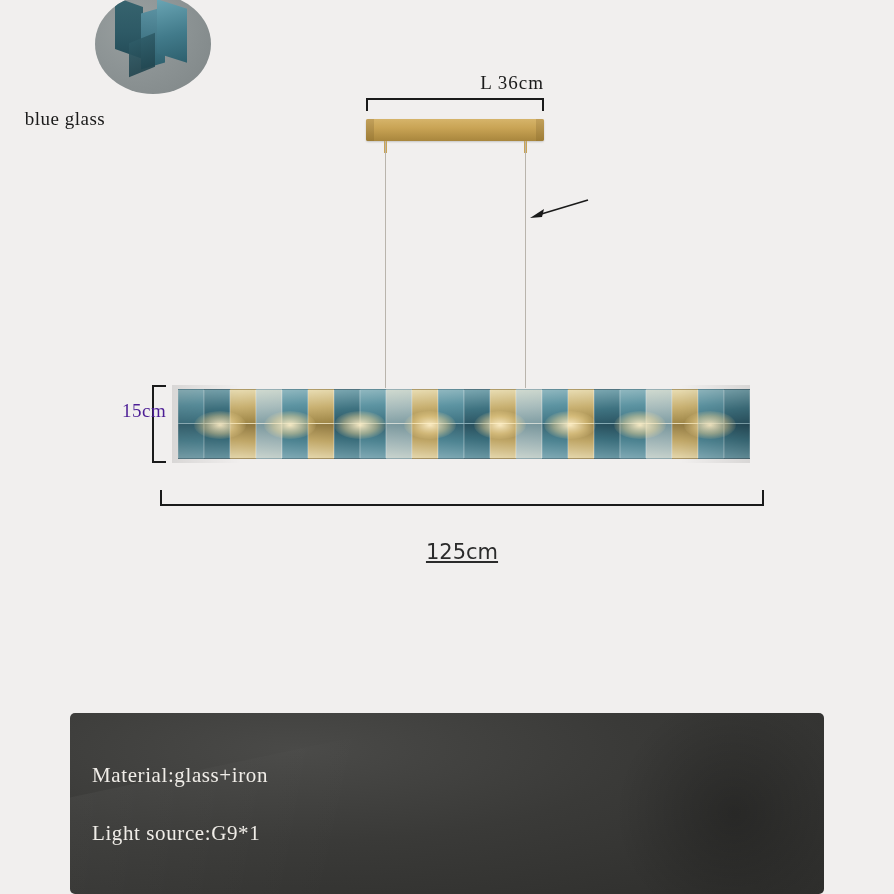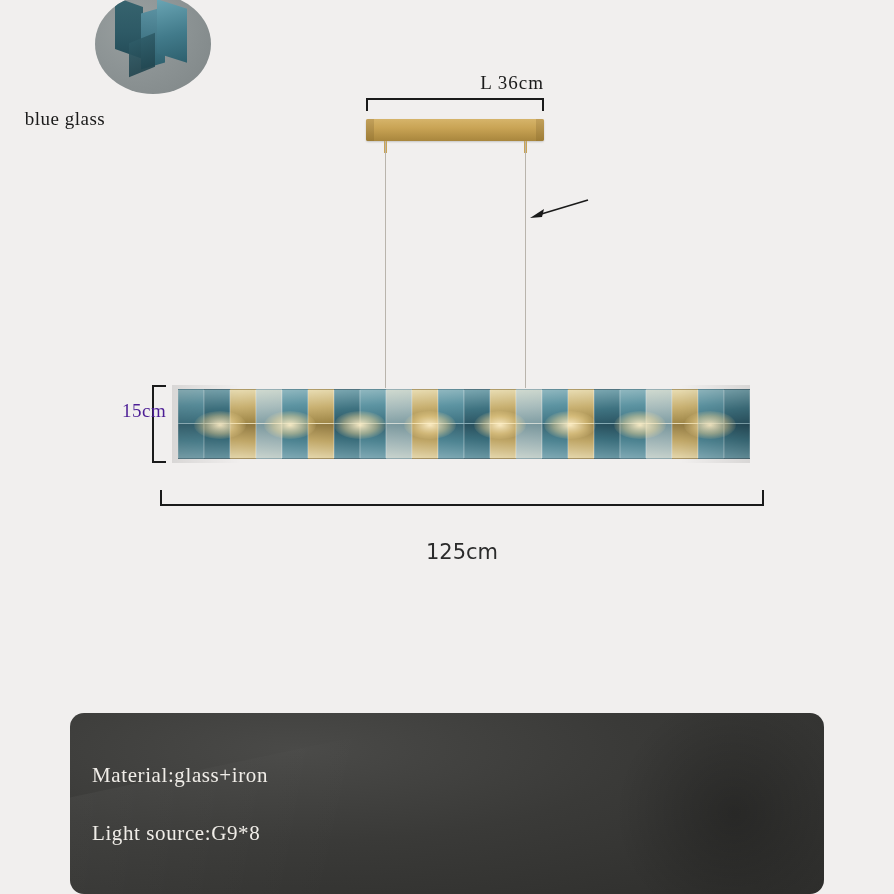--- a/index.html
+++ b/index.html
@@ -318,32 +318,33 @@
   #dim-bottom .tick-r { left: 602px; }
   #dim-bottom-label {
     position: absolute;
     left: 160px;
     top: 540px;
     width: 604px;
     text-align: center;
     font-size: 21px;
     font-family: "DejaVu Sans", sans-serif;
     color: #2b2b2b;
+    text-decoration: underline;
   }
 
   
   #spec-panel {
     position: absolute;
     left: 70px;
     top: 713px;
     width: 754px;
     height: 181px;
     background:
       radial-gradient(ellipse at 30% 20%, #4a4a48 0%, #3a3a38 45%, #2e2e2c 100%);
-    border-radius: 14px;
+    border-radius: 5px;
     overflow: hidden;
   }
   #spec-panel:before {
     content: "";
     position: absolute;
     left: -40px; top: 40px;
     width: 520px; height: 200px;
     background: linear-gradient(115deg, rgba(255,255,255,.045) 0%, rgba(255,255,255,0) 60%);
     transform: rotate(-12deg);
   }
@@ -518,16 +519,16 @@
 
   <div id="dim-bottom">
     <div class="bar"></div>
     <div class="tick-l"></div>
     <div class="tick-r"></div>
   </div>
   <div id="dim-bottom-label">125cm</div>
 
   <div id="spec-panel">
     <div class="spec-line" id="spec-material">Material:glass+iron</div>
-    <div class="spec-line" id="spec-source">Light source:G9*8</div>
+    <div class="spec-line" id="spec-source">Light source:G9*1</div>
   </div>
 
 </div>
 
 </body></html>

